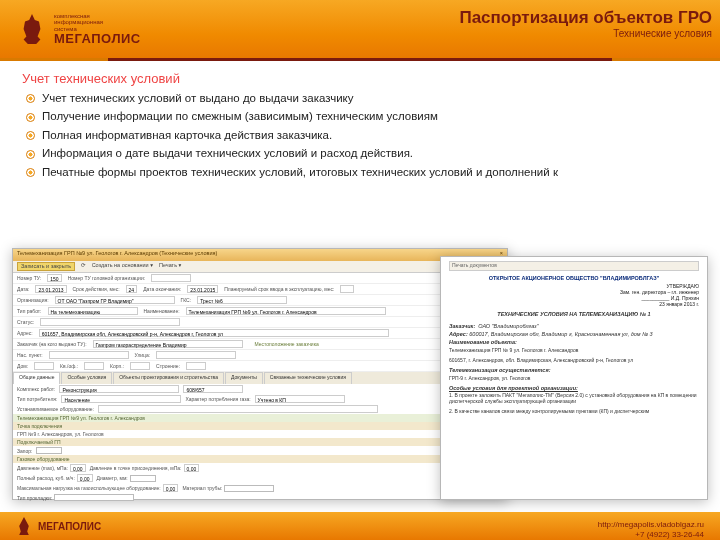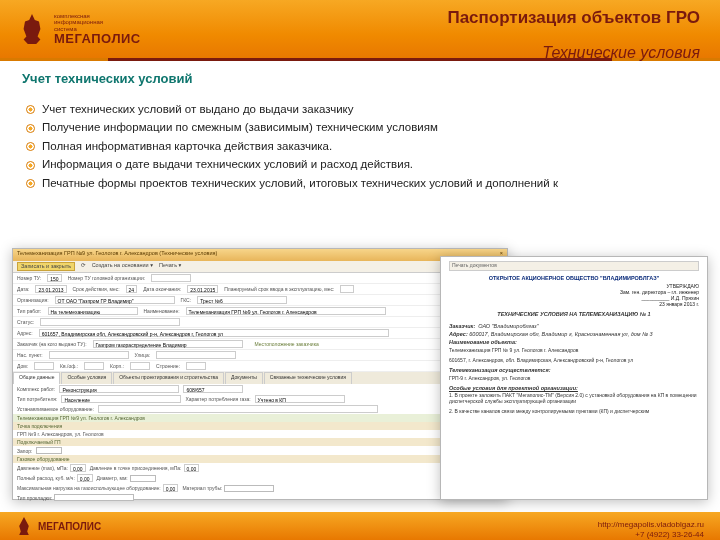--- a/index.html
+++ b/index.html
@@ -20,29 +20,29 @@
   }
   .logo-block { display: flex; align-items: center; gap: 8px; }
   .flame {
     width: 28px; height: 30px;
     background: #7a1a0e;
     clip-path: polygon(50% 0%, 60% 20%, 75% 25%, 80% 50%, 70% 75%, 80% 85%, 65% 100%, 35% 100%, 20% 85%, 30% 75%, 20% 50%, 25% 25%, 40% 20%);
   }
   .logo-text { display:flex; flex-direction:column; line-height:1; }
   .brand-subtitle { font-size: 6px; color: #7a1a0e; line-height:1.1; }
   .brand-name { font-size: 13px; font-weight: bold; color: #7a1a0e; letter-spacing: 0.5px; }
-  .header-titles { position:absolute; right:20px; top:8px; text-align:right; }
+  .header-titles { position:absolute; right:8px; top:8px; text-align:right; }
   .page-title { color: #7a1a0e; font-size: 17px; font-weight: bold; }
-  .page-subtitle { color: #7a1a0e; font-size: 16px; margin-top:16px;font-style:italic; }
+  .page-subtitle { color: #7a1a0e; font-size: 10px; margin-top:0; }
   .header-sep {
     height: 3px;
     background: linear-gradient(to right, #d97a00 0%, #d97a00 15%, #7a1a0e 15%, #7a1a0e 85%, #d97a00 85%);
   }
   .content { padding: 10px 22px 0 22px; }
-  .section-title { color: #0f766e; font-size: 13px; font-weight: bold; margin-bottom: 14px; }
+  .section-title { color: #ef4444; font-size: 13px; font-weight: normal; margin-bottom: 3px; }
   ul.bullets { list-style: none; }
   ul.bullets li {
     font-size: 11.5px; color: #222;
     padding: 1.5px 0 1.5px 20px; position: relative; line-height: 1.35;
   }
   ul.bullets li::before {
     content: ""; position: absolute; left: 4px; top: 5px;
     width: 7px; height: 7px; border: 1px solid #d97a00; border-radius: 50%;
     background: radial-gradient(circle at 50% 50%, #f7a823 0 40%, transparent 41%);
   }

